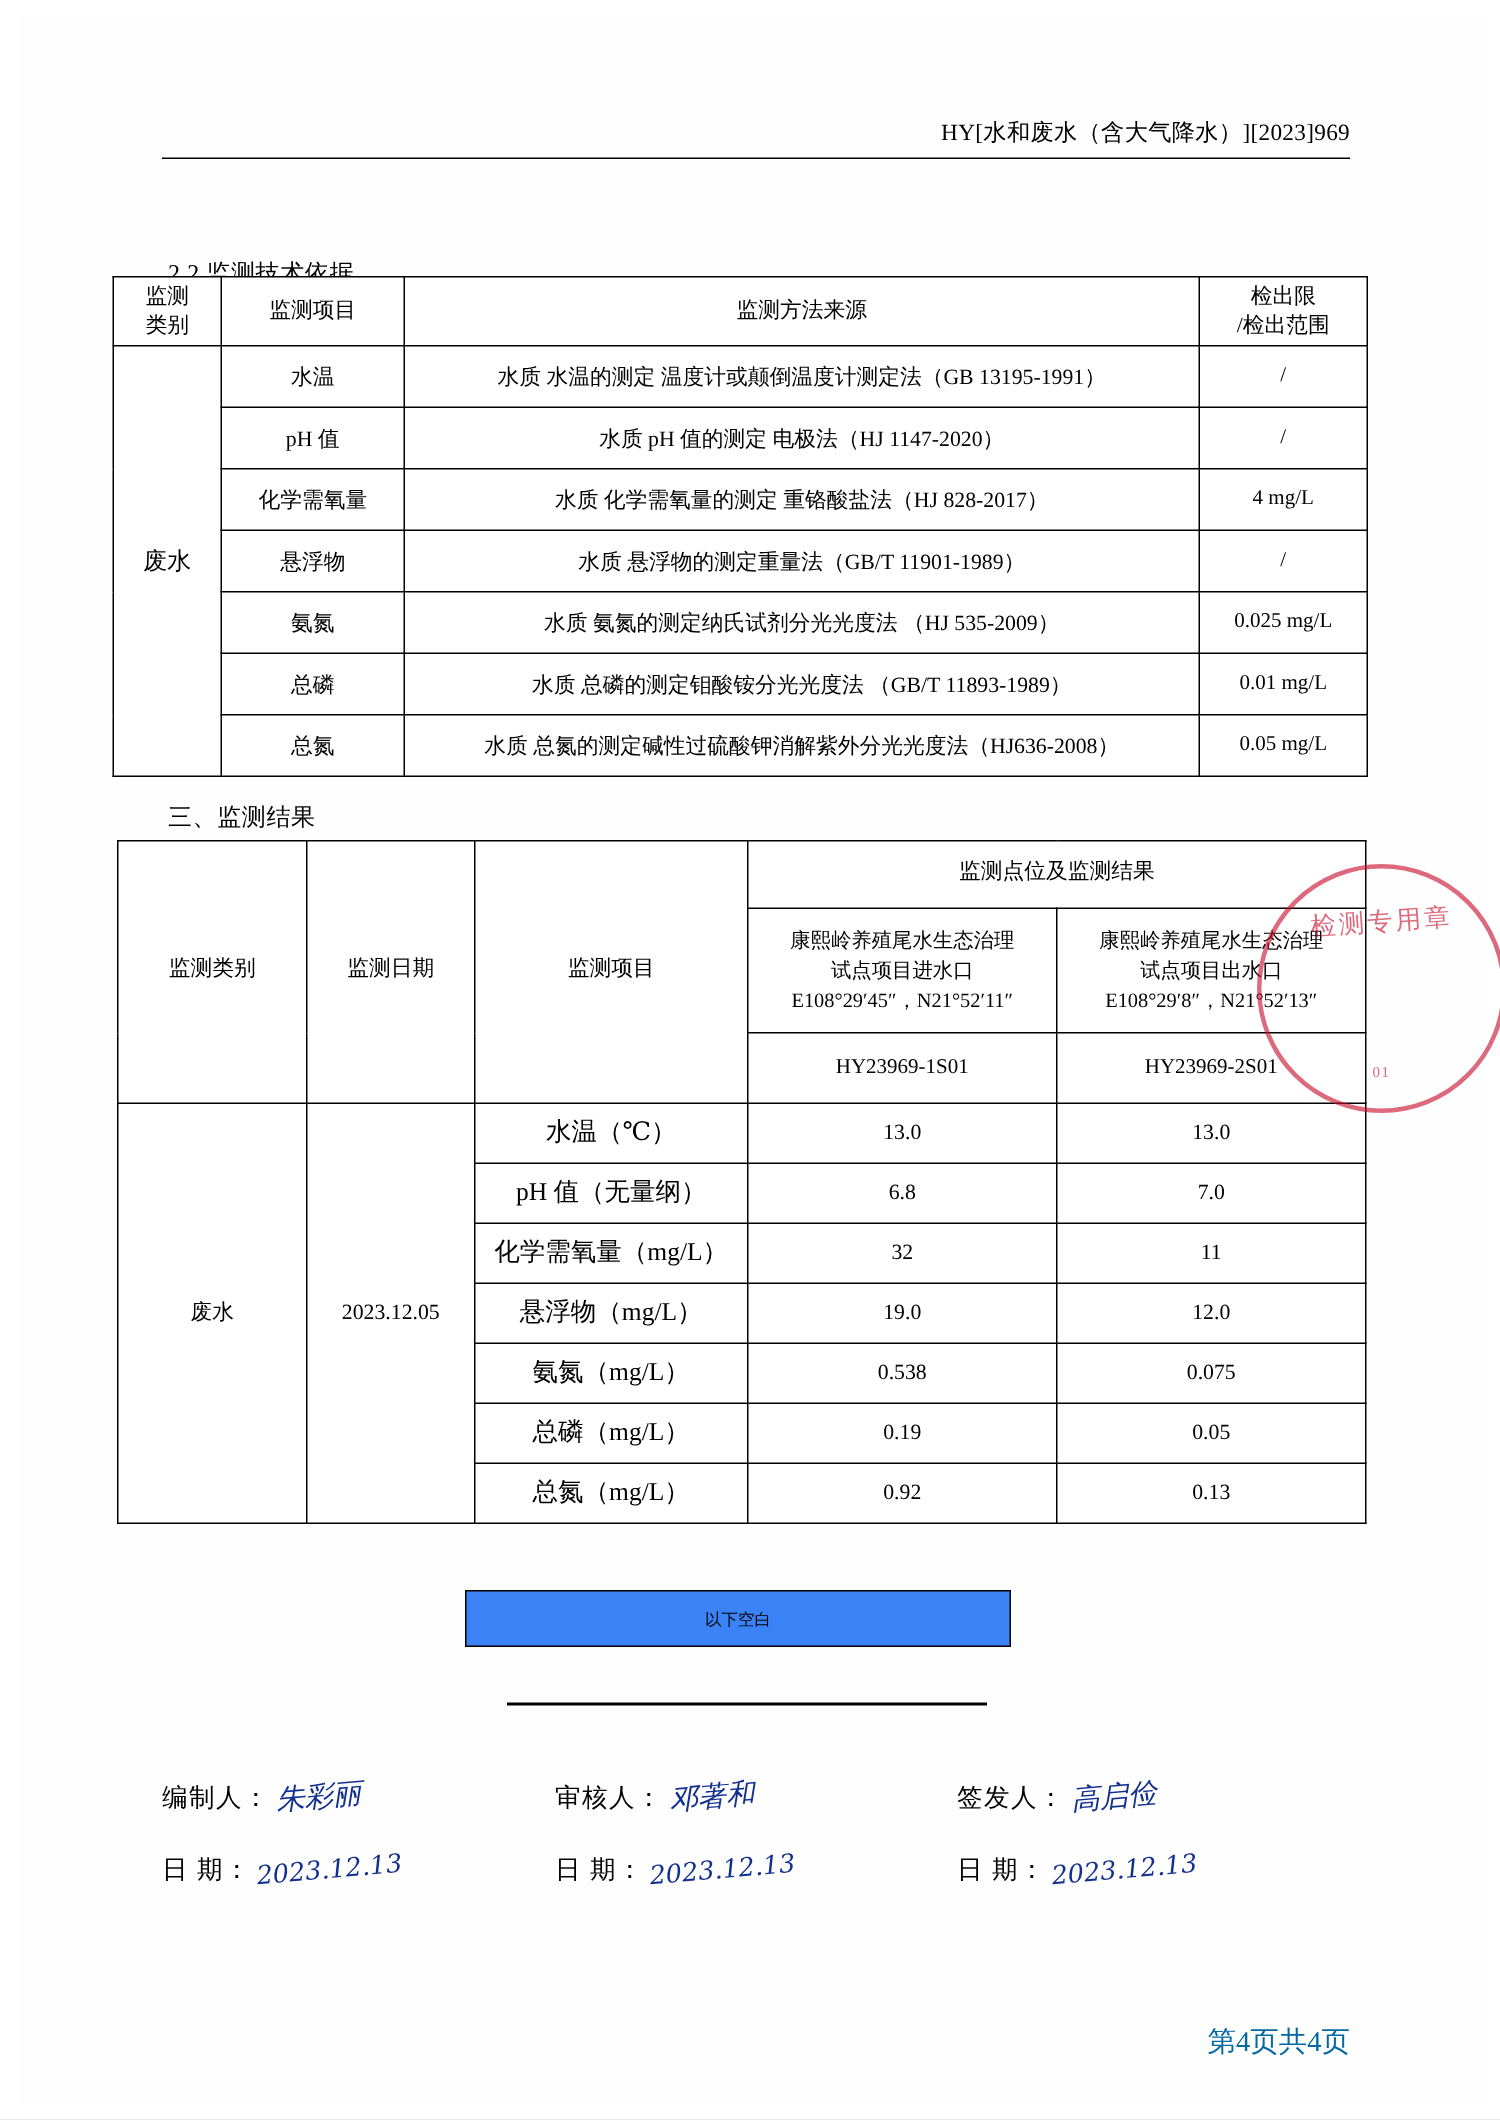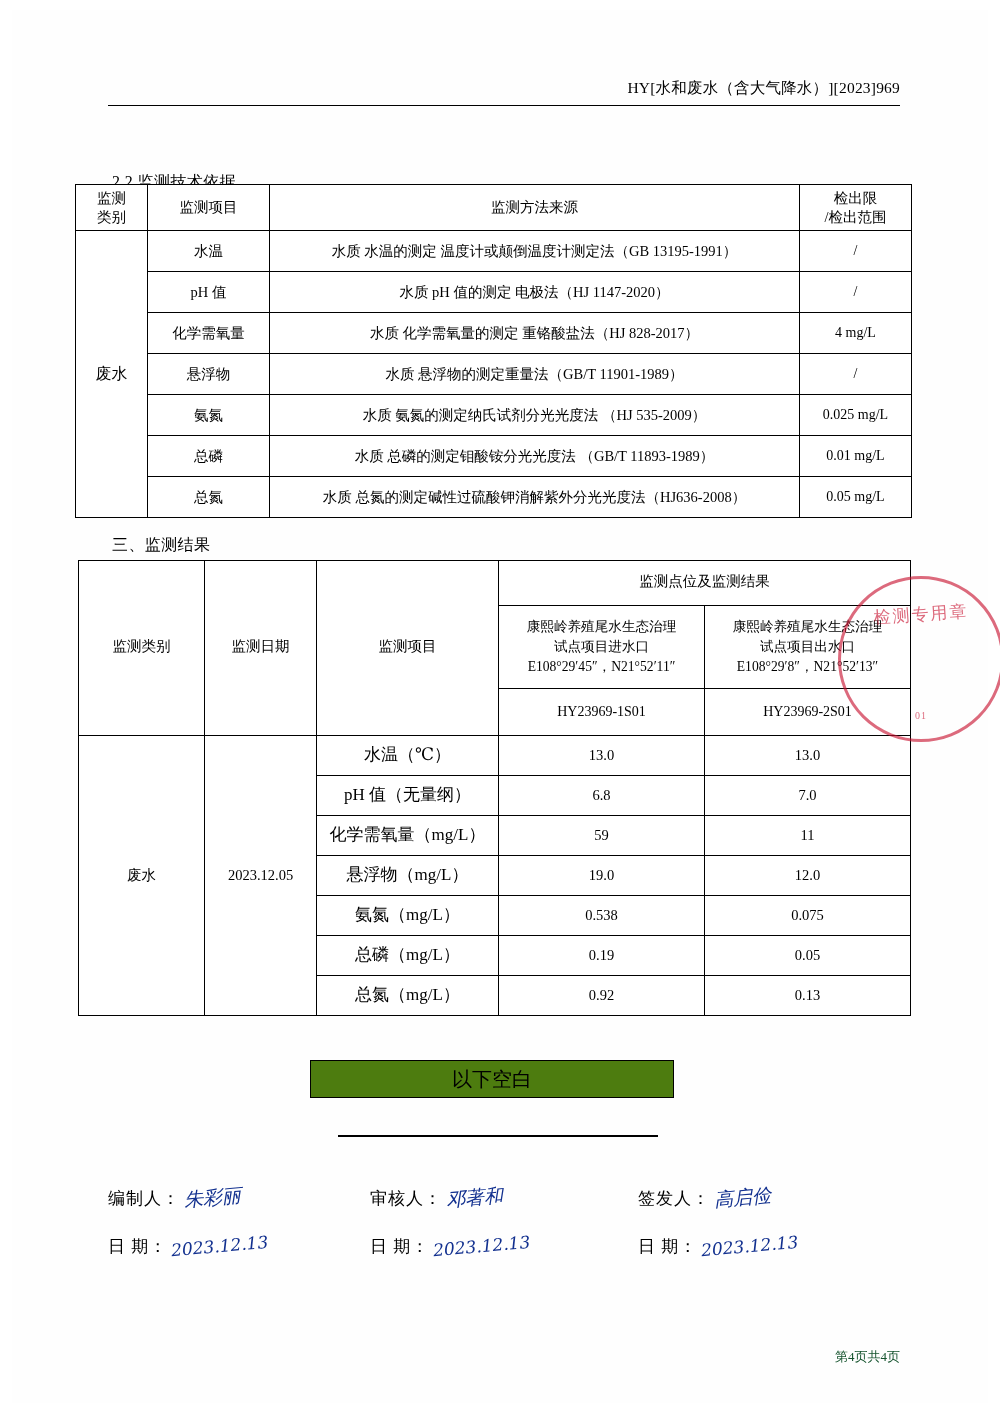--- a/index.html
+++ b/index.html
@@ -151,23 +151,23 @@
   .blank-box {
     position: absolute;
     top: 1060px;
     left: 310px;
     width: 362px;
     height: 36px;
     border: 1.4px solid #000;
     display: flex;
     align-items: center;
     justify-content: center;
-    font-size: 20px;
-    color: #000;
-    background: #4d7c0f;
+    font-size: 11px;
+    color: #000;
+    background: #3b82f6;
   }
 
   .hr-short {
     position: absolute;
     top: 1135px;
     left: 338px;
     width: 320px;
     border-top: 2.2px solid #000;
   }
 
@@ -195,22 +195,22 @@
   #sig-review { top: 1185px; left: 370px; }
   #sig-issue  { top: 1185px; left: 638px; }
   #date-prep   { top: 1235px; left: 108px; }
   #date-review { top: 1235px; left: 370px; }
   #date-issue  { top: 1235px; left: 638px; }
 
   .footer-page {
     position: absolute;
     top: 1348px;
     right: 100px;
-    font-size: 13px;
-    color: #14532d;
+    font-size: 19px;
+    color: #0369a1;
   }
 </style>
 </head>
 <body>
 
 <div class="page">
   <div class="paper-inner"></div>
 
   <div class="doc-header">HY[水和废水（含大气降水）][2023]969</div>
 
@@ -306,21 +306,21 @@
         <td class="val">13.0</td>
         <td class="val">13.0</td>
       </tr>
       <tr class="data">
         <td class="rowlabel">pH 值（无量纲）</td>
         <td class="val">6.8</td>
         <td class="val">7.0</td>
       </tr>
       <tr class="data">
         <td class="rowlabel">化学需氧量（mg/L）</td>
-        <td class="val">59</td>
+        <td class="val">32</td>
         <td class="val">11</td>
       </tr>
       <tr class="data">
         <td class="rowlabel">悬浮物（mg/L）</td>
         <td class="val">19.0</td>
         <td class="val">12.0</td>
       </tr>
       <tr class="data">
         <td class="rowlabel">氨氮（mg/L）</td>
         <td class="val">0.538</td>

